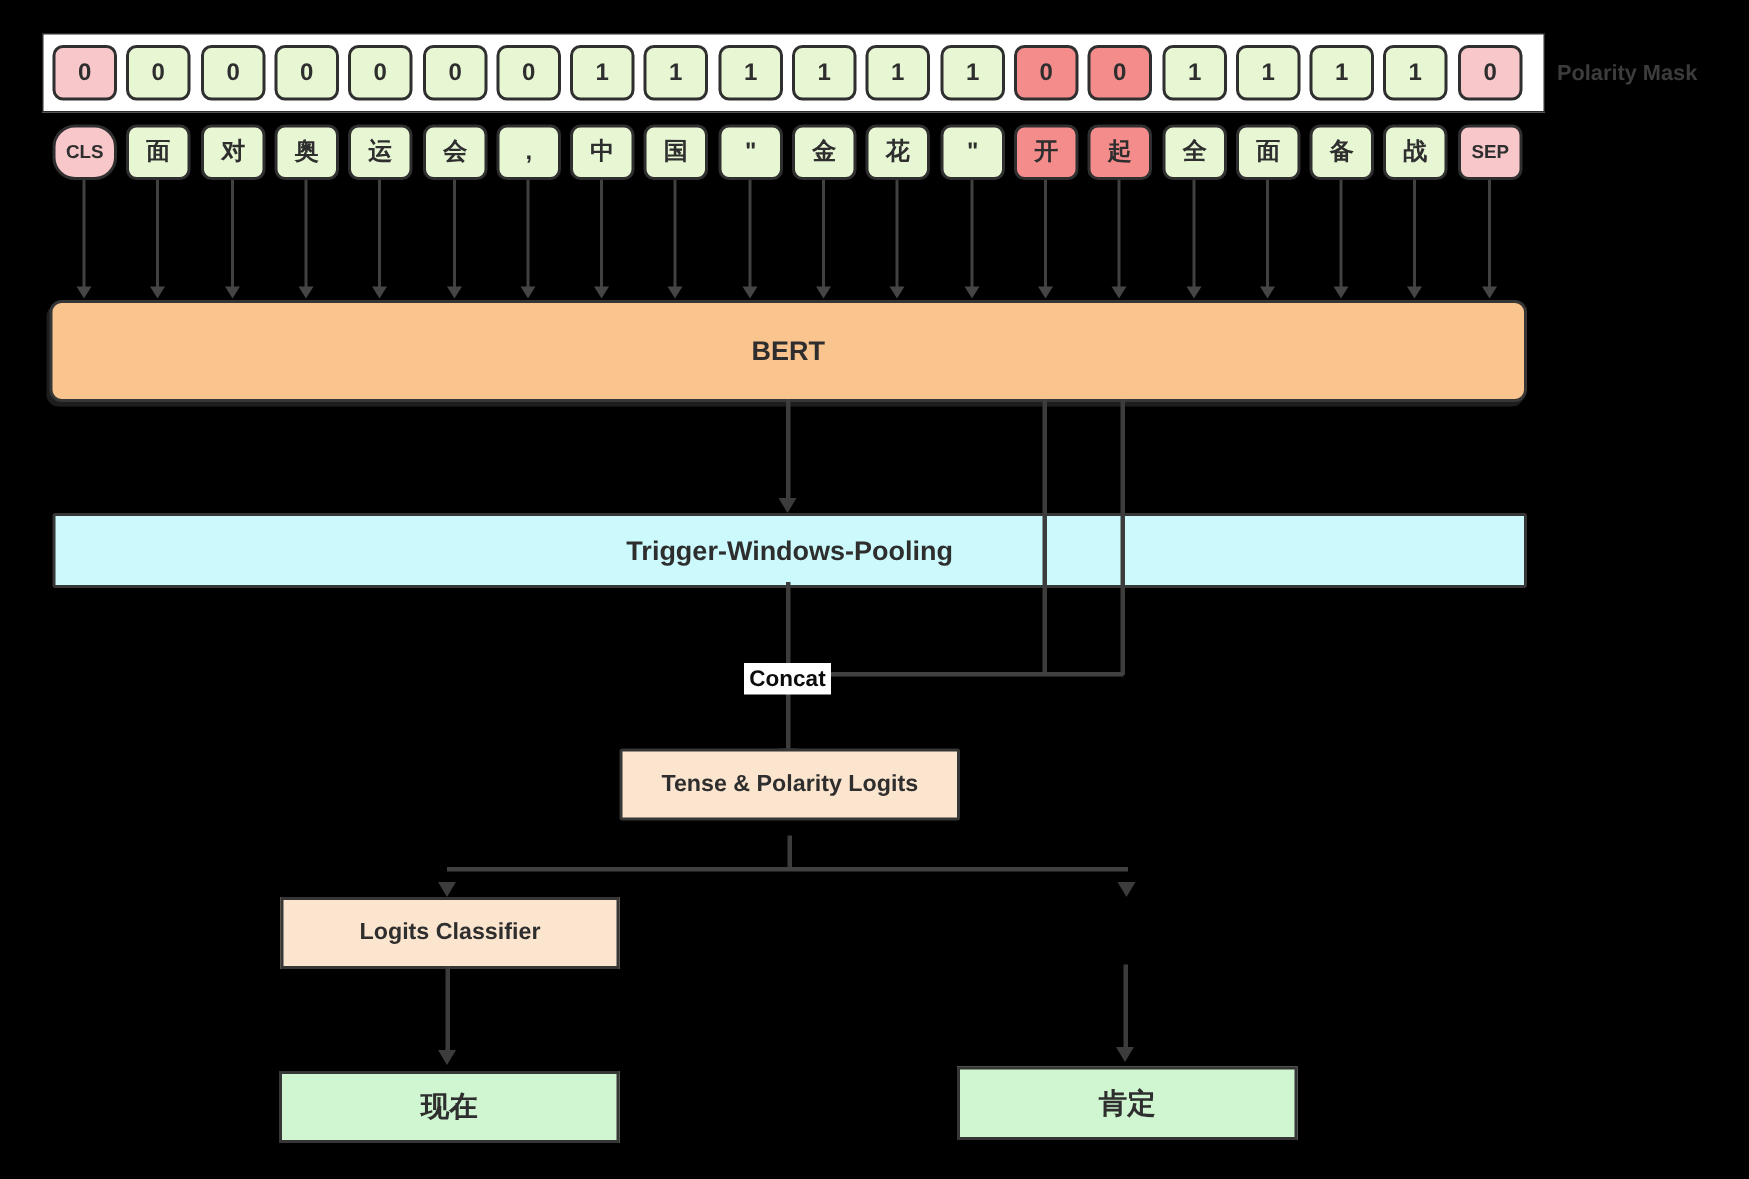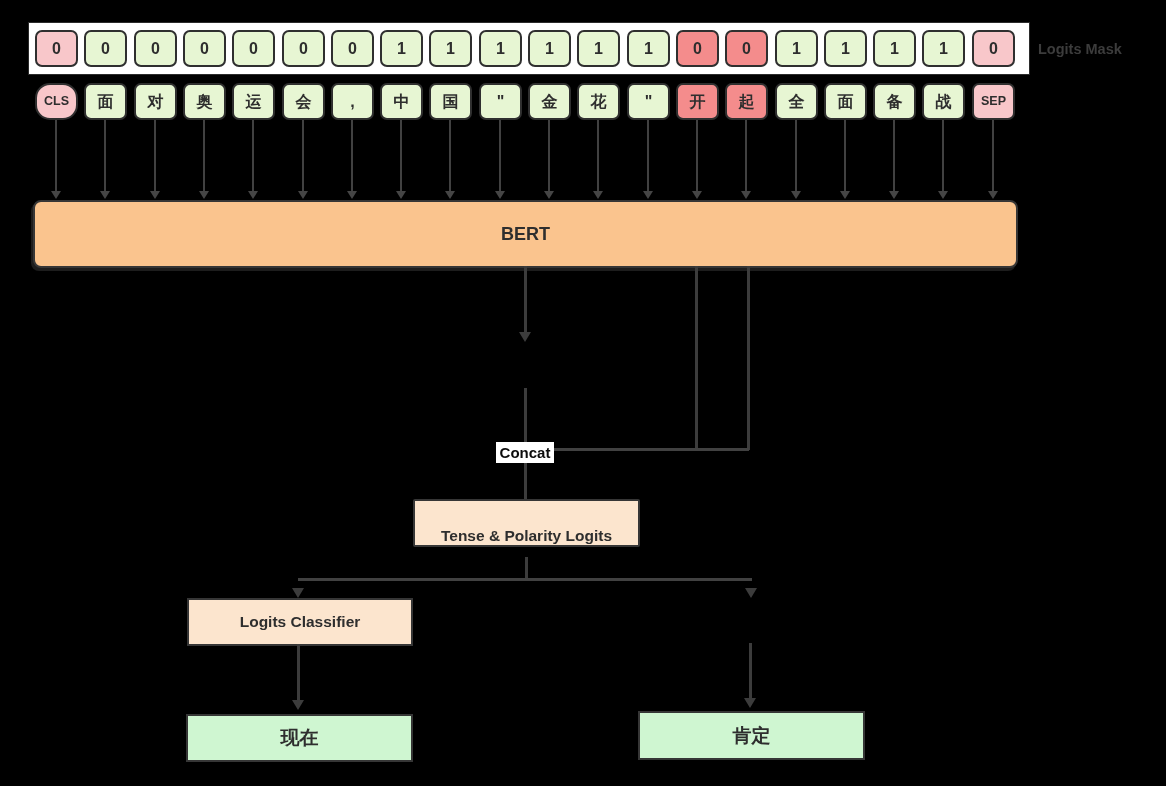--- a/index.html
+++ b/index.html
@@ -27,21 +27,21 @@
   .bigbox{position:absolute;border:2px solid #363636;display:flex;
     align-items:center;justify-content:center;}
   .bert{left:33px;top:200px;width:981px;height:64px;background:#fac48e;
     border-radius:8px;font-size:18px;box-shadow:-2px 3px 0 #1d1d1d;}
   .pool{left:35px;top:342px;width:979px;height:46px;background:#ccfafc;
     border-radius:2px;font-size:18px;}
   .concat{position:absolute;left:496px;top:442px;width:58px;height:21px;
     background:#fff;color:#0c0c0c;font-size:15px;display:flex;
     align-items:center;justify-content:center;}
   .logits{left:413px;top:499px;width:223px;height:44px;background:#fce5ce;
-    border-radius:2px;font-size:15.5px;align-items:flex-end;}
+    border-radius:2px;font-size:15.5px;}
   .clf-tense{left:187px;top:598px;width:222px;height:44px;background:#fce5ce;font-size:15.5px;}
   .clf-pol{left:638px;top:598px;width:223px;height:43px;background:#fce5ce;font-size:15.5px;}
   .res-tense{left:186px;top:714px;width:223px;height:44px;background:#cff6d1;font-size:19px;}
   .res-pol{left:638px;top:711px;width:223px;height:45px;background:#cff6d1;font-size:19px;}
 </style>
 </head>
 <body>
 
 <div id="canvas">
 
@@ -127,29 +127,32 @@
       <div class="vline" style="left: 844px; top: 120px; height: 72px;"></div>
       <div class="ahead sm" style="left: 840px; top: 191px;"></div>
       <div class="vline" style="left: 893px; top: 120px; height: 72px;"></div>
       <div class="ahead sm" style="left: 889px; top: 191px;"></div>
       <div class="vline" style="left: 942px; top: 120px; height: 72px;"></div>
       <div class="ahead sm" style="left: 938px; top: 191px;"></div>
       <div class="vline" style="left: 992px; top: 120px; height: 72px;"></div>
       <div class="ahead sm" style="left: 988px; top: 191px;"></div>
     </div>
 
-  <div class="mask-label">Logits Mask</div>
+  <div class="mask-label">Polarity Mask</div>
 
   <div class="bigbox bert">
     <span>BERT</span>
   </div>
 
   <div class="tline" style="left:524px;top:266px;height:67px"></div>
   <div class="ahead" style="left:519px;top:332px"></div>
 
+  <div class="bigbox pool">
+    <span>Trigger-Windows-Pooling</span>
+  </div>
 
   <div class="tline" style="left:695px;top:266px;height:184px"></div>
   <div class="tline" style="left:747px;top:266px;height:184px"></div>
   <div class="hline" style="left:525px;top:448px;width:224px"></div>
 
   <div class="tline" style="left:524px;top:388px;height:112px"></div>
   <div class="ahead" style="left:519px;top:499px"></div>
   <div class="concat">Concat</div>
 
   <div class="bigbox logits">

